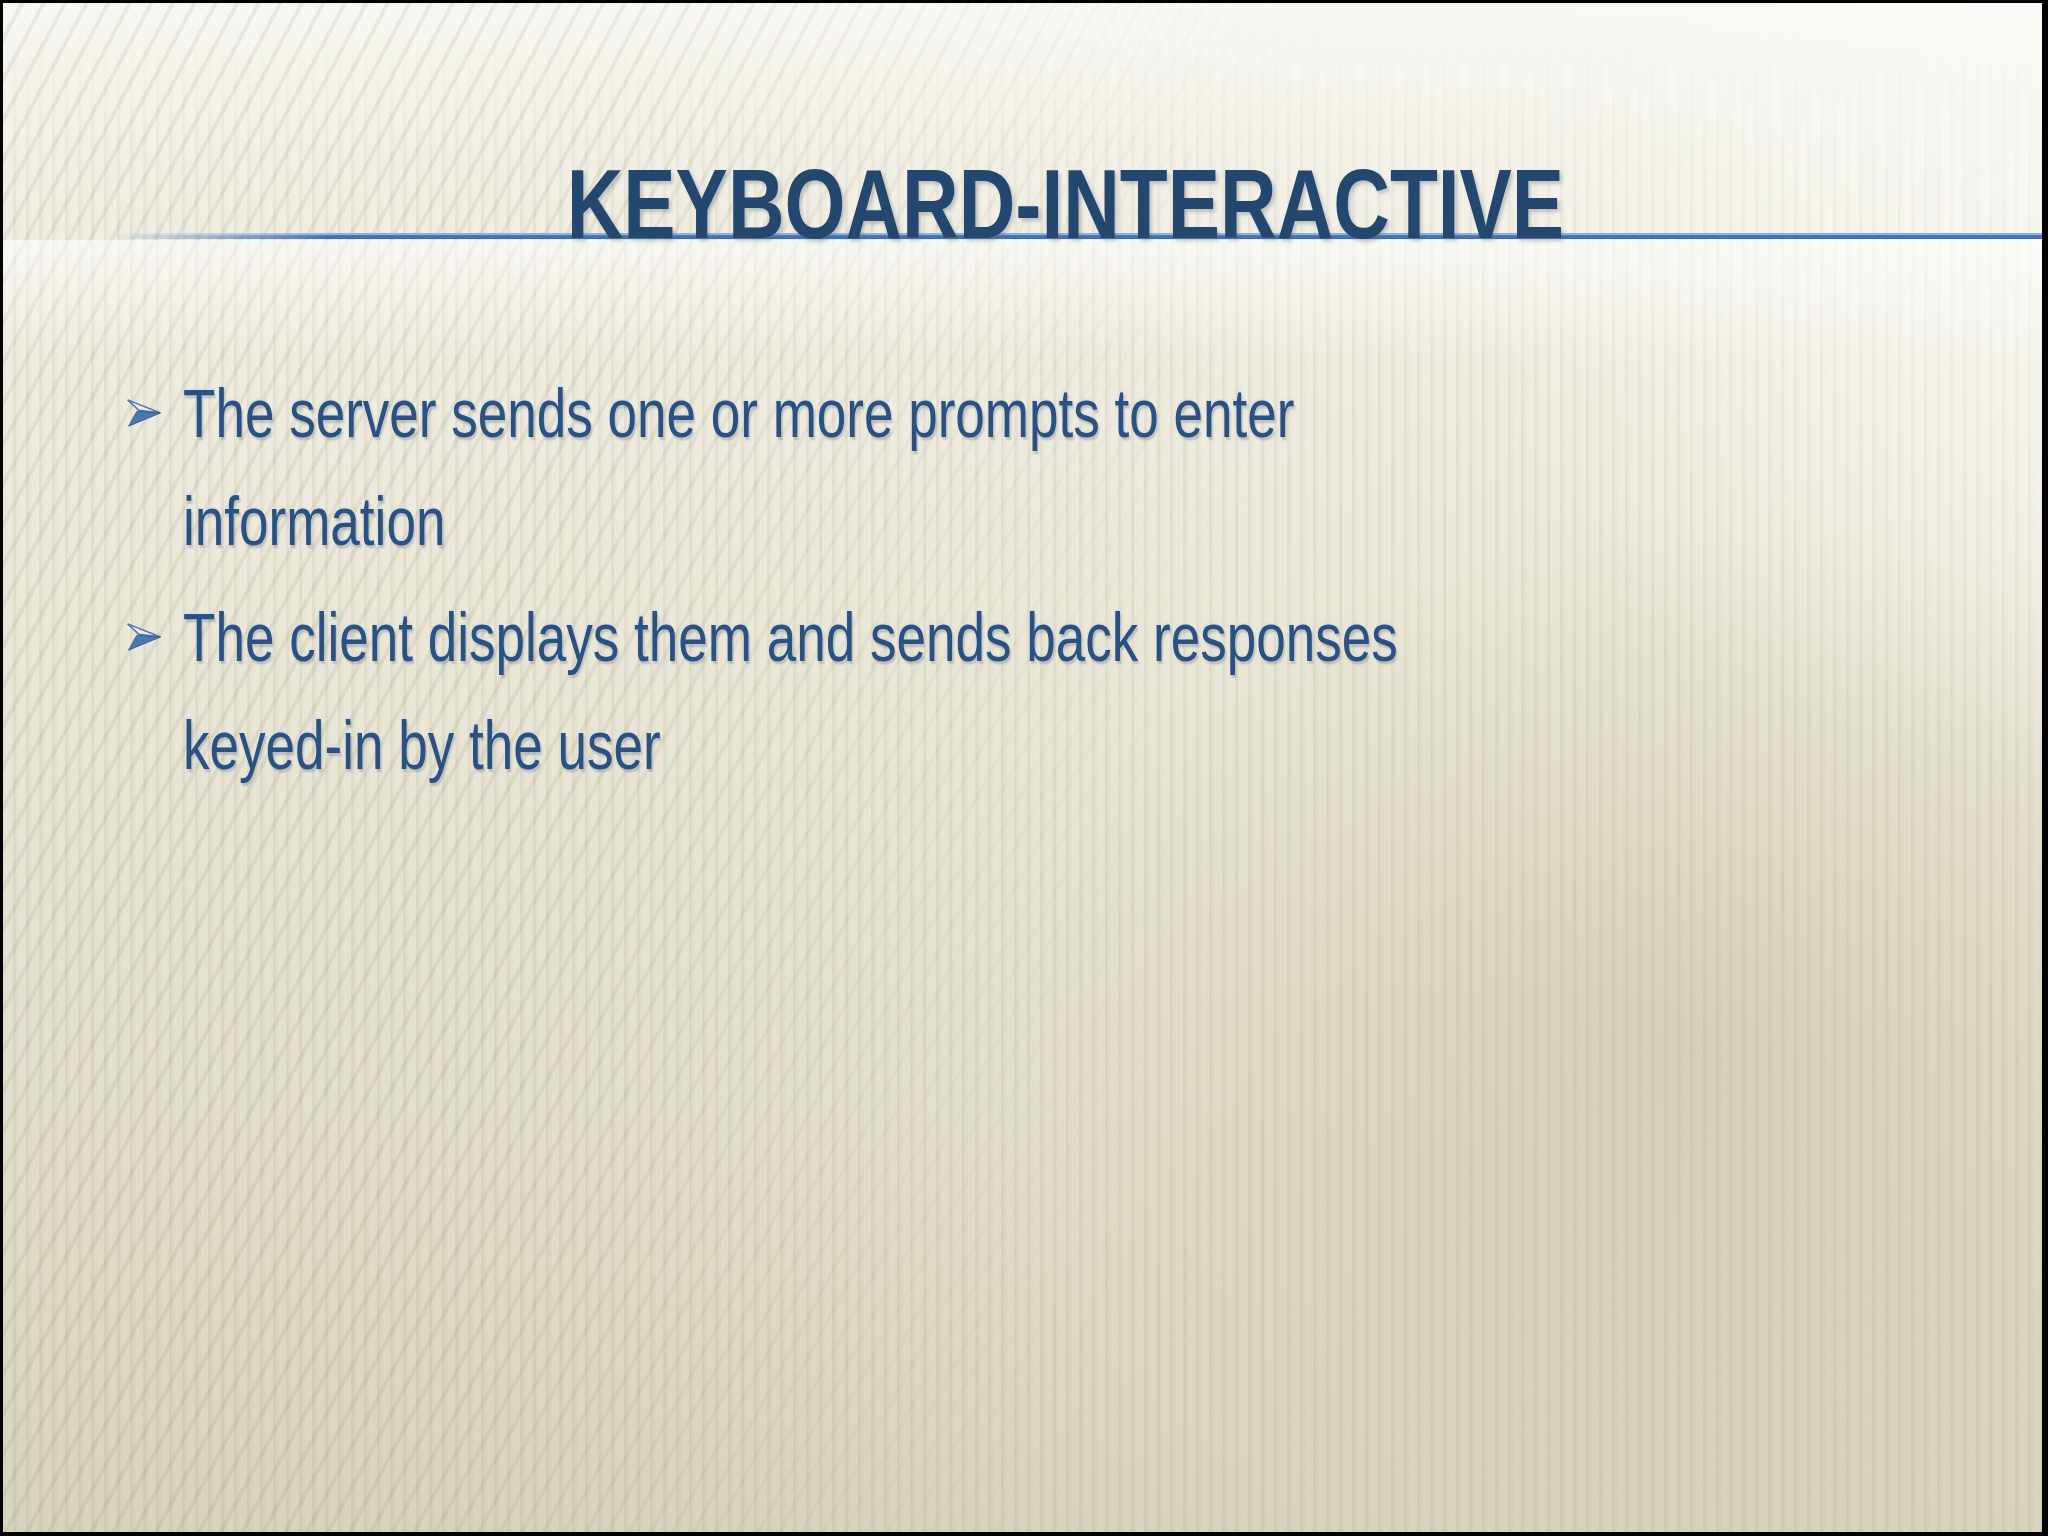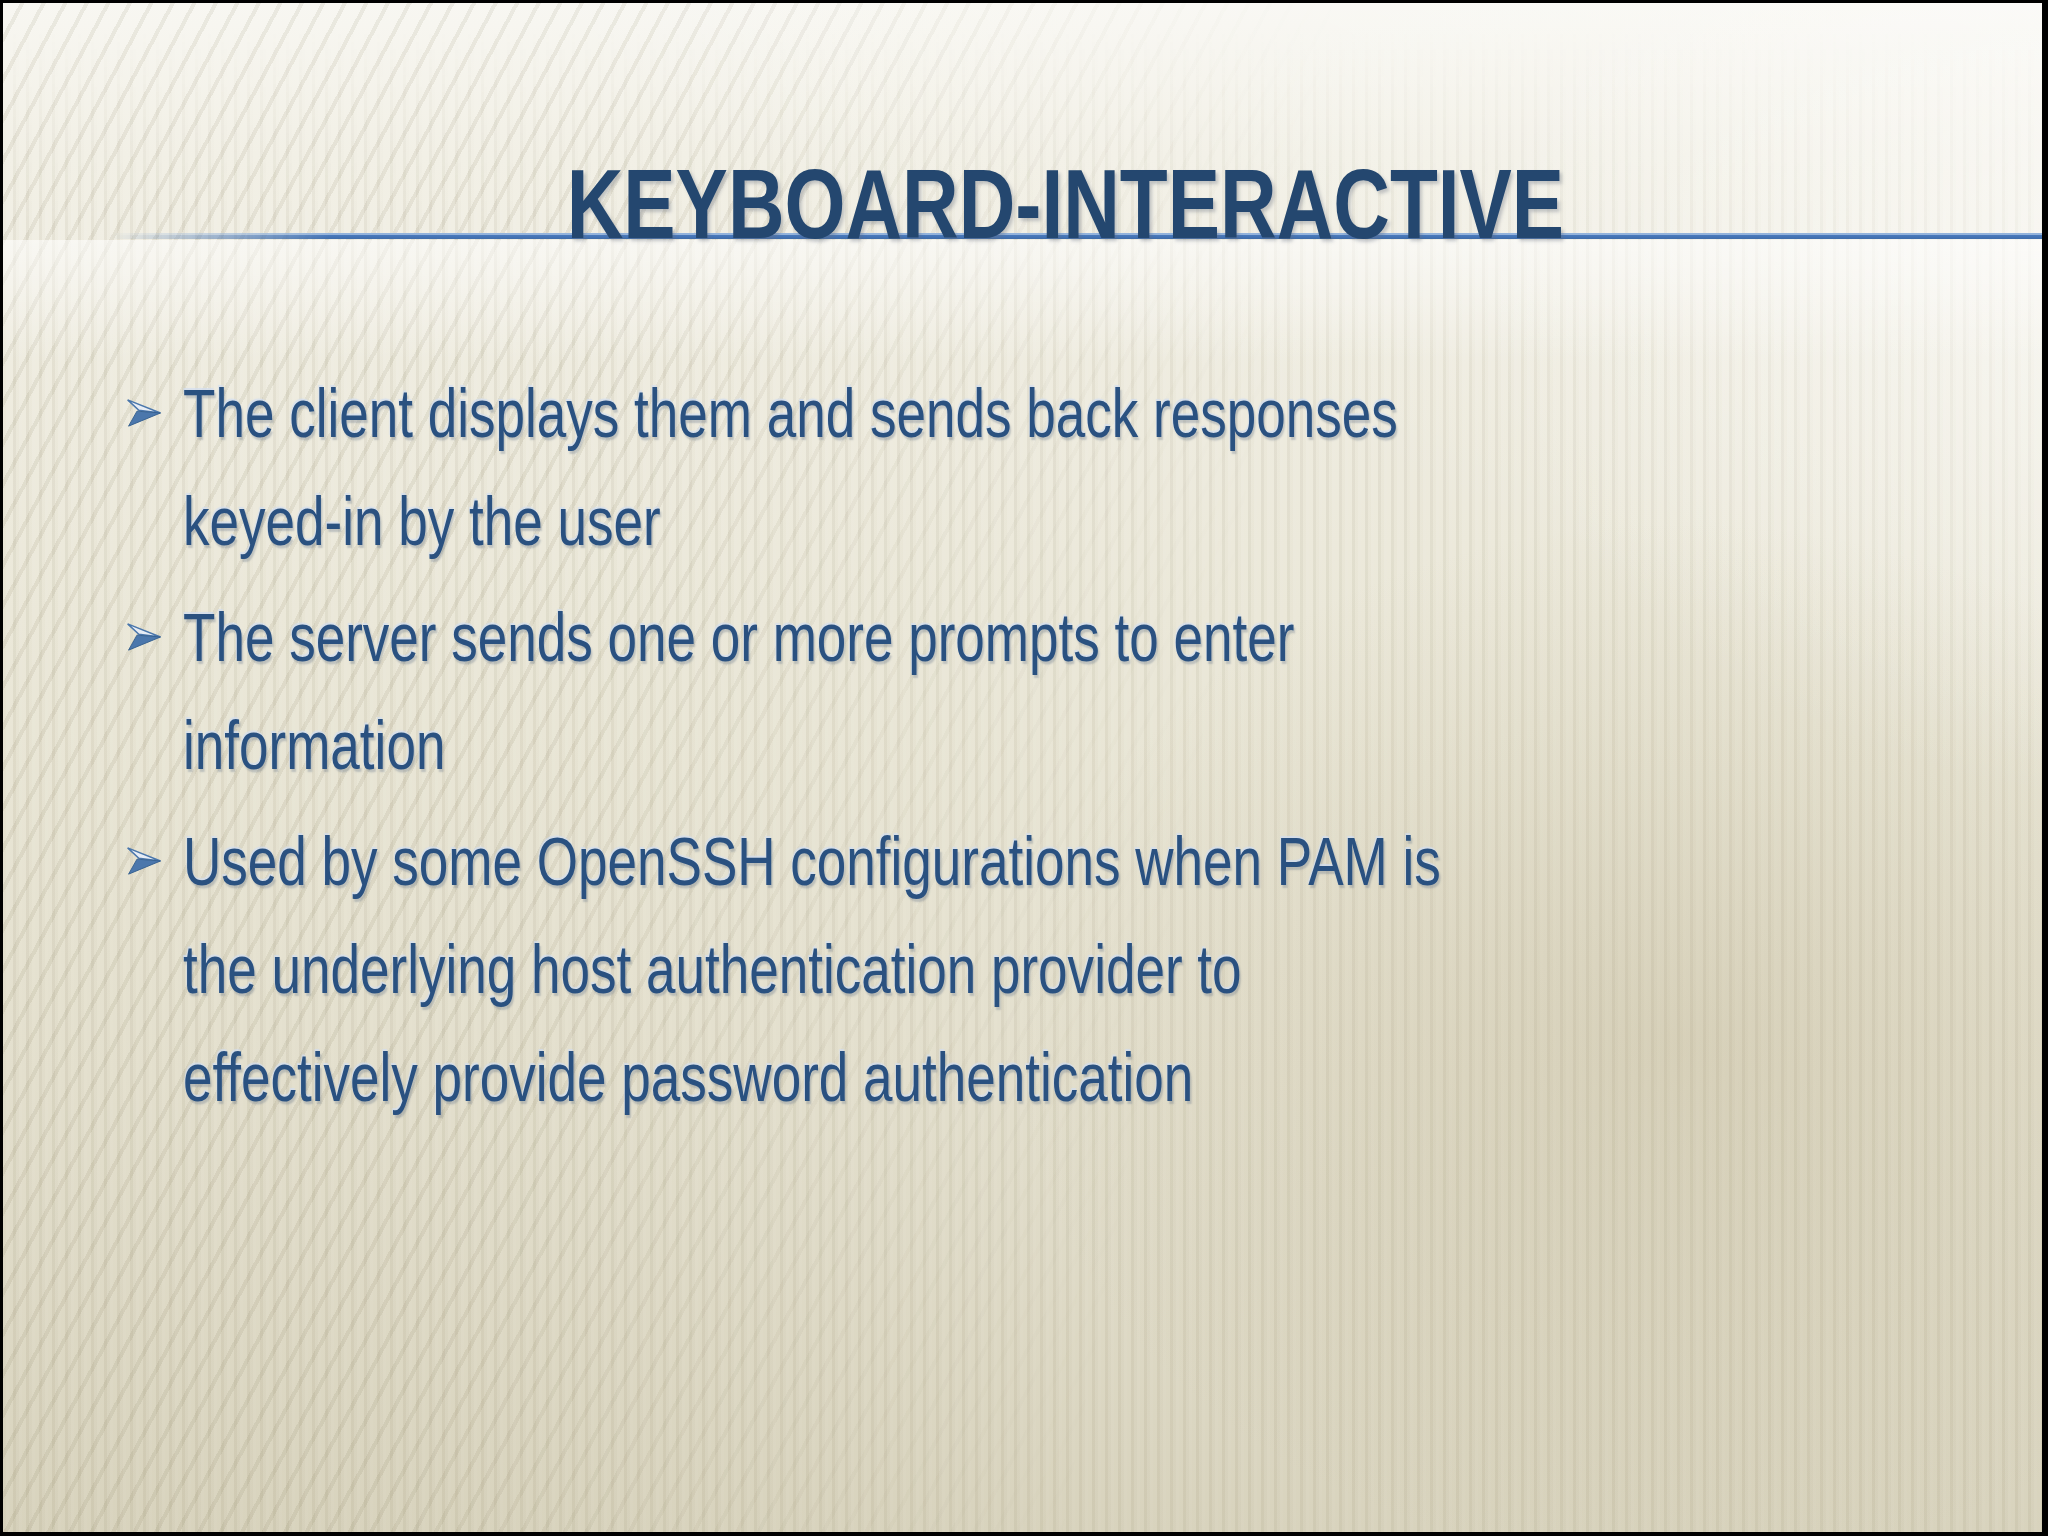--- a/index.html
+++ b/index.html
@@ -160,45 +160,34 @@
   </div>
 
   <ul class="bullets">
 
     <li class="bullet">
       <svg class="bullet-marker" viewBox="0 0 38 32">
         <polygon points="1,2 36,16 13,13" fill="#e7edf6" stroke="#4b77ac" stroke-width="1.6"></polygon>
         <polygon points="36,16 2,30 11,14" fill="#4b77ac" stroke="#35608f" stroke-width="1"></polygon>
       </svg>
       <div class="bullet-text">
-        <span class="bullet-line">The client displays them and sends back responses</span>
-        <span class="bullet-line">keyed-in by the user</span>
+        <span class="bullet-line">The server sends one or more prompts to enter</span>
+        <span class="bullet-line">information</span>
       </div>
     </li>
 
     <li class="bullet">
       <svg class="bullet-marker" viewBox="0 0 38 32">
         <polygon points="1,2 36,16 13,13" fill="#e7edf6" stroke="#4b77ac" stroke-width="1.6"></polygon>
         <polygon points="36,16 2,30 11,14" fill="#4b77ac" stroke="#35608f" stroke-width="1"></polygon>
       </svg>
       <div class="bullet-text">
-        <span class="bullet-line">The server sends one or more prompts to enter</span>
-        <span class="bullet-line">information</span>
+        <span class="bullet-line">The client displays them and sends back responses</span>
+        <span class="bullet-line">keyed-in by the user</span>
       </div>
     </li>
 
 
-    <li class="bullet">
-      <svg class="bullet-marker" viewBox="0 0 38 32">
-        <polygon points="1,2 36,16 13,13" fill="#e7edf6" stroke="#4b77ac" stroke-width="1.6"></polygon>
-        <polygon points="36,16 2,30 11,14" fill="#4b77ac" stroke="#35608f" stroke-width="1"></polygon>
-      </svg>
-      <div class="bullet-text">
-        <span class="bullet-line">Used by some OpenSSH configurations when PAM is</span>
-        <span class="bullet-line">the underlying host authentication provider to</span>
-        <span class="bullet-line">effectively provide password authentication</span>
-      </div>
-    </li>
 
   </ul>
 
   <div class="frame"></div>
 </div>
 
 </body></html>

